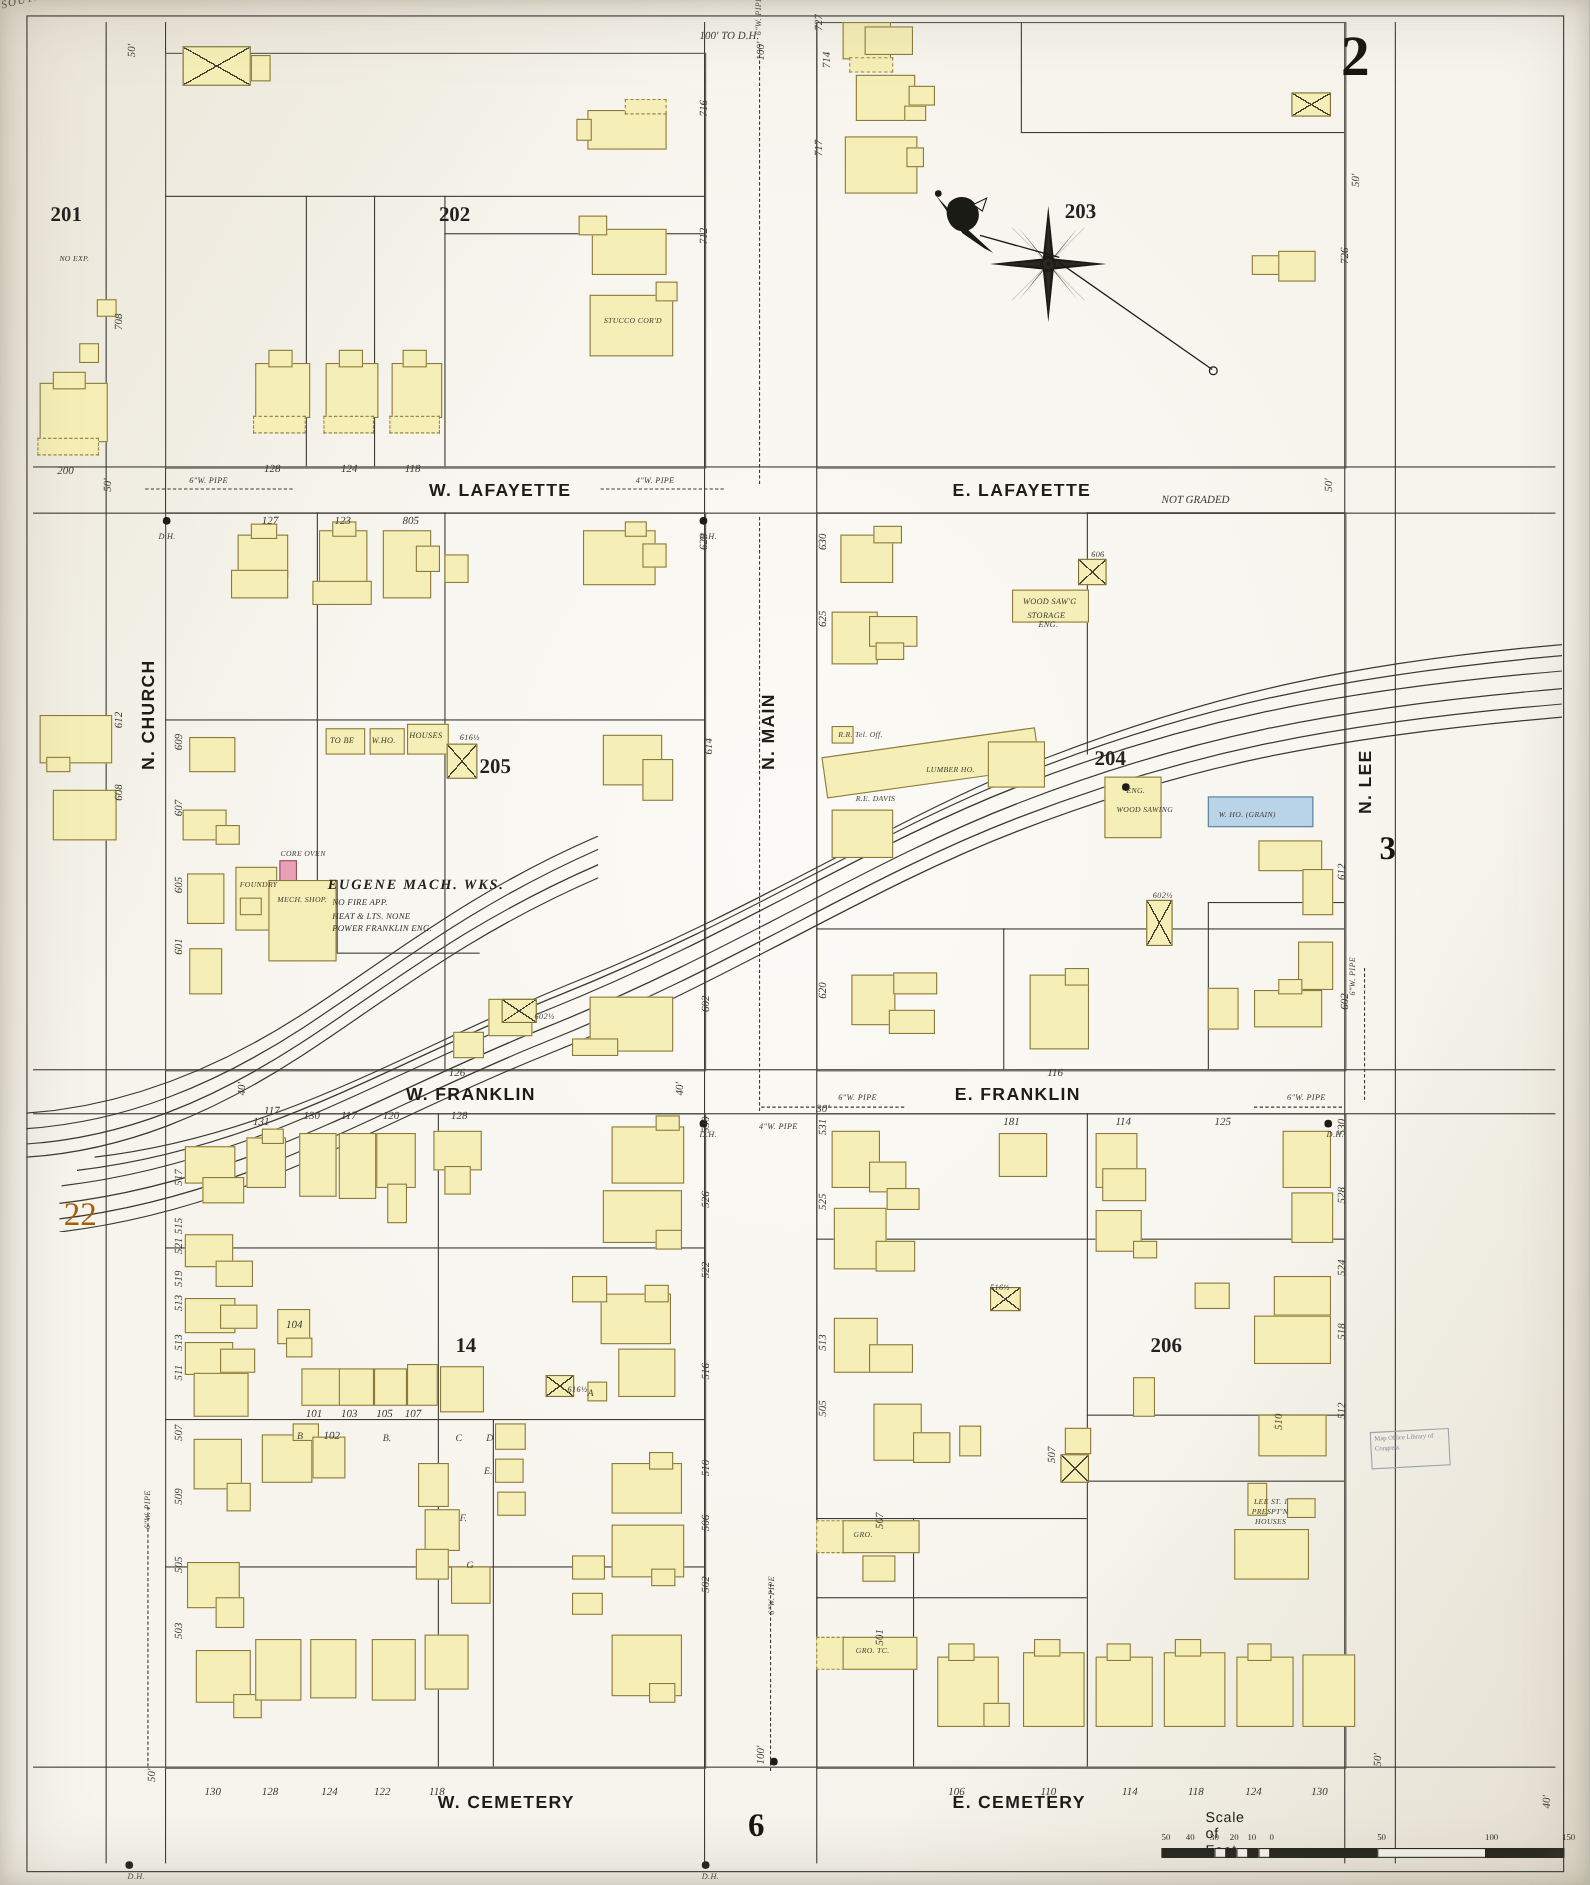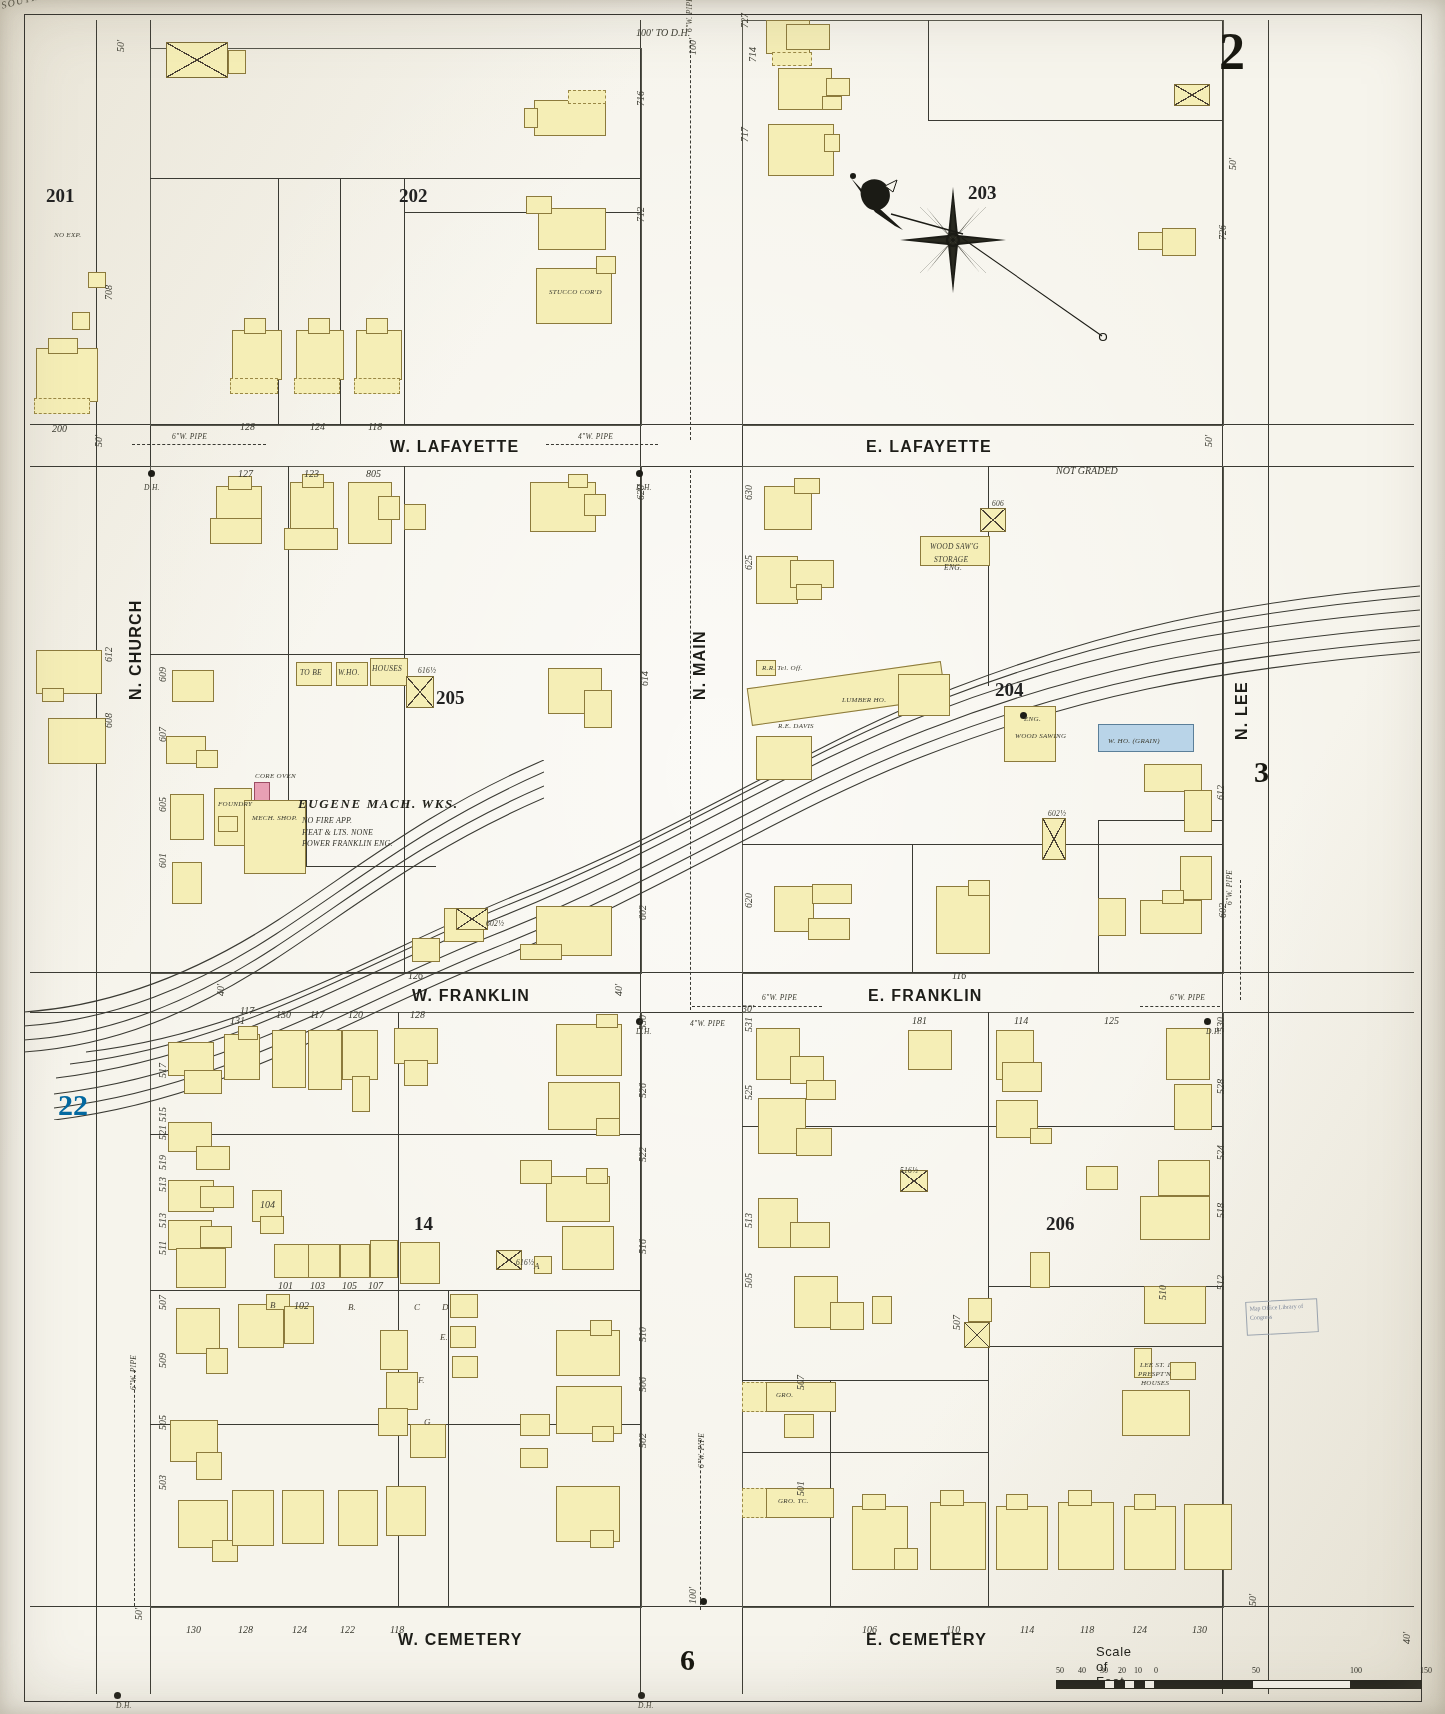--- a/index.html
+++ b/index.html
@@ -104,21 +104,21 @@
   #sheet-no-3{
     position:absolute;left:1254px;top:755px;
     font-family:"Liberation Serif",serif;font-weight:700;font-size:30px;color:#16160f;
   }
   #sheet-no-6{
     position:absolute;left:680px;top:1643px;
     font-family:"Liberation Serif",serif;font-weight:700;font-size:30px;color:#16160f;
   }
   #sheet-no-22{
     position:absolute;left:58px;top:1088px;
-    font-family:"Liberation Serif",serif;font-weight:700;font-size:30px;color:#0369a1;
+    font-family:"Liberation Serif",serif;font-weight:400;font-size:30px;color:#a16207;
   }
 
   
   #compass{position:absolute;left:898px;top:185px;width:110px;height:110px;}
   #pointer{position:absolute;left:845px;top:168px;width:120px;height:70px;}
 
   
   .rr{position:absolute;pointer-events:none;}
 
   
@@ -559,21 +559,21 @@
         <div class="sb-tick" style="left: 364px;">150</div>
       </div>
   </div>
 
   <div id="stamp">Map Office
 Library of Congress</div>
 
   <div id="layer-streets">
       <div class="t street" style="left: 390px; top: 439px;">W. LAFAYETTE</div>
       <div class="t street" style="left: 866px; top: 439px;">E. LAFAYETTE</div>
-      <div class="t street" style="left: 412px; top: 988px;">W. FRANKLIN</div>
+      <div class="t street" style="left: 369px; top: 988px;">W. FRANKLIN</div>
       <div class="t street" style="left: 868px; top: 988px;">E. FRANKLIN</div>
       <div class="t street" style="left: 398px; top: 1632px;">W. CEMETERY</div>
       <div class="t street" style="left: 866px; top: 1632px;">E. CEMETERY</div>
       <div class="t street vert" style="left: 128px; top: 700px;">N. CHURCH</div>
       <div class="t street vert" style="left: 692px; top: 700px;">N. MAIN</div>
       <div class="t street vert" style="left: 1234px; top: 740px;">N. LEE</div>
     </div>
   <div id="layer-blocks">
       <div class="t blocknum" style="left: 46px; top: 186px;">201</div>
       <div class="t blocknum" style="left: 399px; top: 186px;">202</div>
@@ -625,21 +625,21 @@
       <div class="t addr" style="left: 1228px; top: 170px;;transform-origin:0 0;transform:rotate(-90deg);">50'</div>
       <div class="t addr" style="left: 94px; top: 447px;;transform-origin:0 0;transform:rotate(-90deg);">50'</div>
       <div class="t addr" style="left: 1204px; top: 447px;;transform-origin:0 0;transform:rotate(-90deg);">50'</div>
       <div class="t addr" style="left: 216px; top: 996px;;transform-origin:0 0;transform:rotate(-90deg);">40'</div>
       <div class="t addr" style="left: 614px; top: 996px;;transform-origin:0 0;transform:rotate(-90deg);">40'</div>
       <div class="t addr" style="left: 742px; top: 1004px;">30'</div>
       <div class="t addr" style="left: 688px; top: 1604px;;transform-origin:0 0;transform:rotate(-90deg);">100'</div>
       <div class="t addr" style="left: 134px; top: 1620px;;transform-origin:0 0;transform:rotate(-90deg);">50'</div>
       <div class="t addr" style="left: 1248px; top: 1606px;;transform-origin:0 0;transform:rotate(-90deg);">50'</div>
       <div class="t addr" style="left: 1402px; top: 1644px;;transform-origin:0 0;transform:rotate(-90deg);">40'</div>
-      <div class="t addr" style="left: 1056px; top: 466px; font-style: italic;">NOT GRADED</div>
+      <div class="t addr" style="left: 1056px; top: 450px; font-style: italic;">NOT GRADED</div>
     </div>
   <div id="layer-addresses">
       <div class="t addr" style="left: 52px; top: 424px;">200</div>
       <div class="t addr" style="left: 240px; top: 422px;">128</div>
       <div class="t addr" style="left: 310px; top: 422px;">124</div>
       <div class="t addr" style="left: 368px; top: 422px;">118</div>
       <div class="t addr" style="left: 238px; top: 469px;">127</div>
       <div class="t addr" style="left: 304px; top: 469px;">123</div>
       <div class="t addr" style="left: 366px; top: 469px;">805</div>
       <div class="t addr" style="left: 408px; top: 971px;">126</div>

